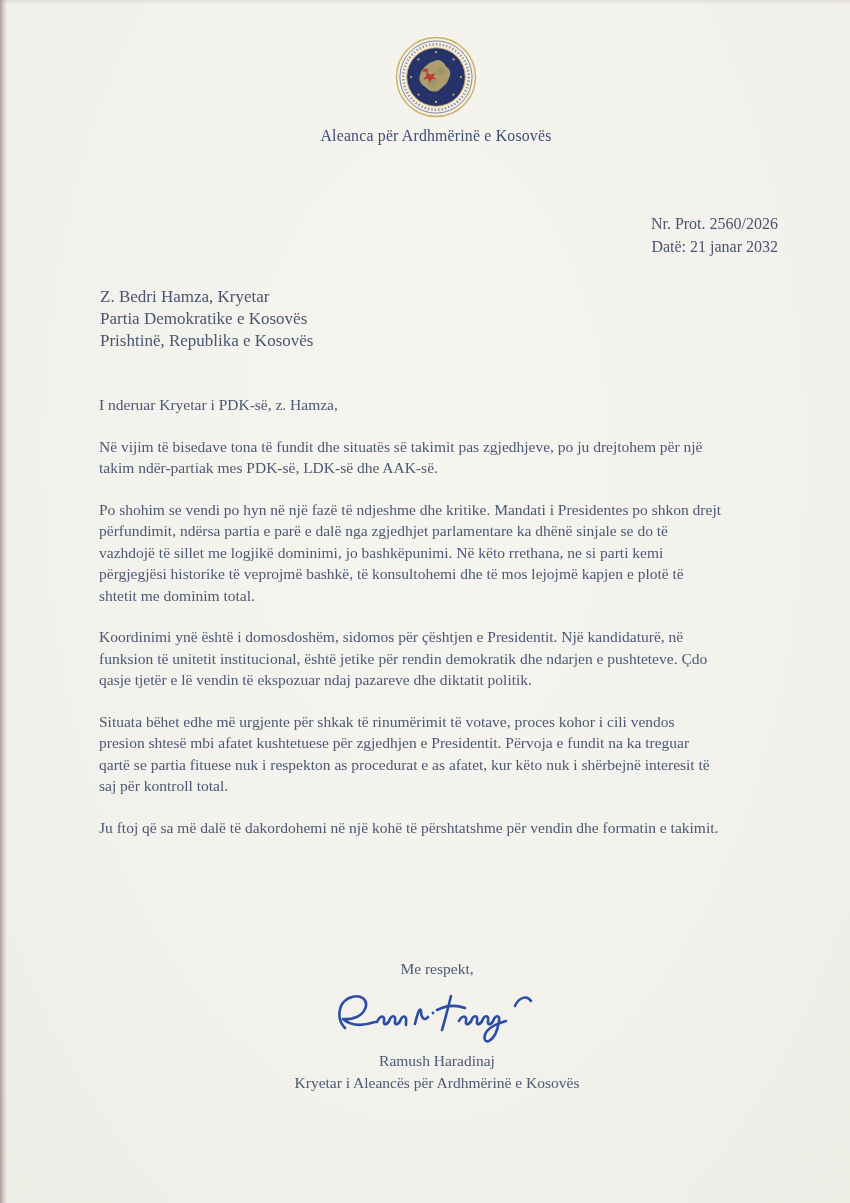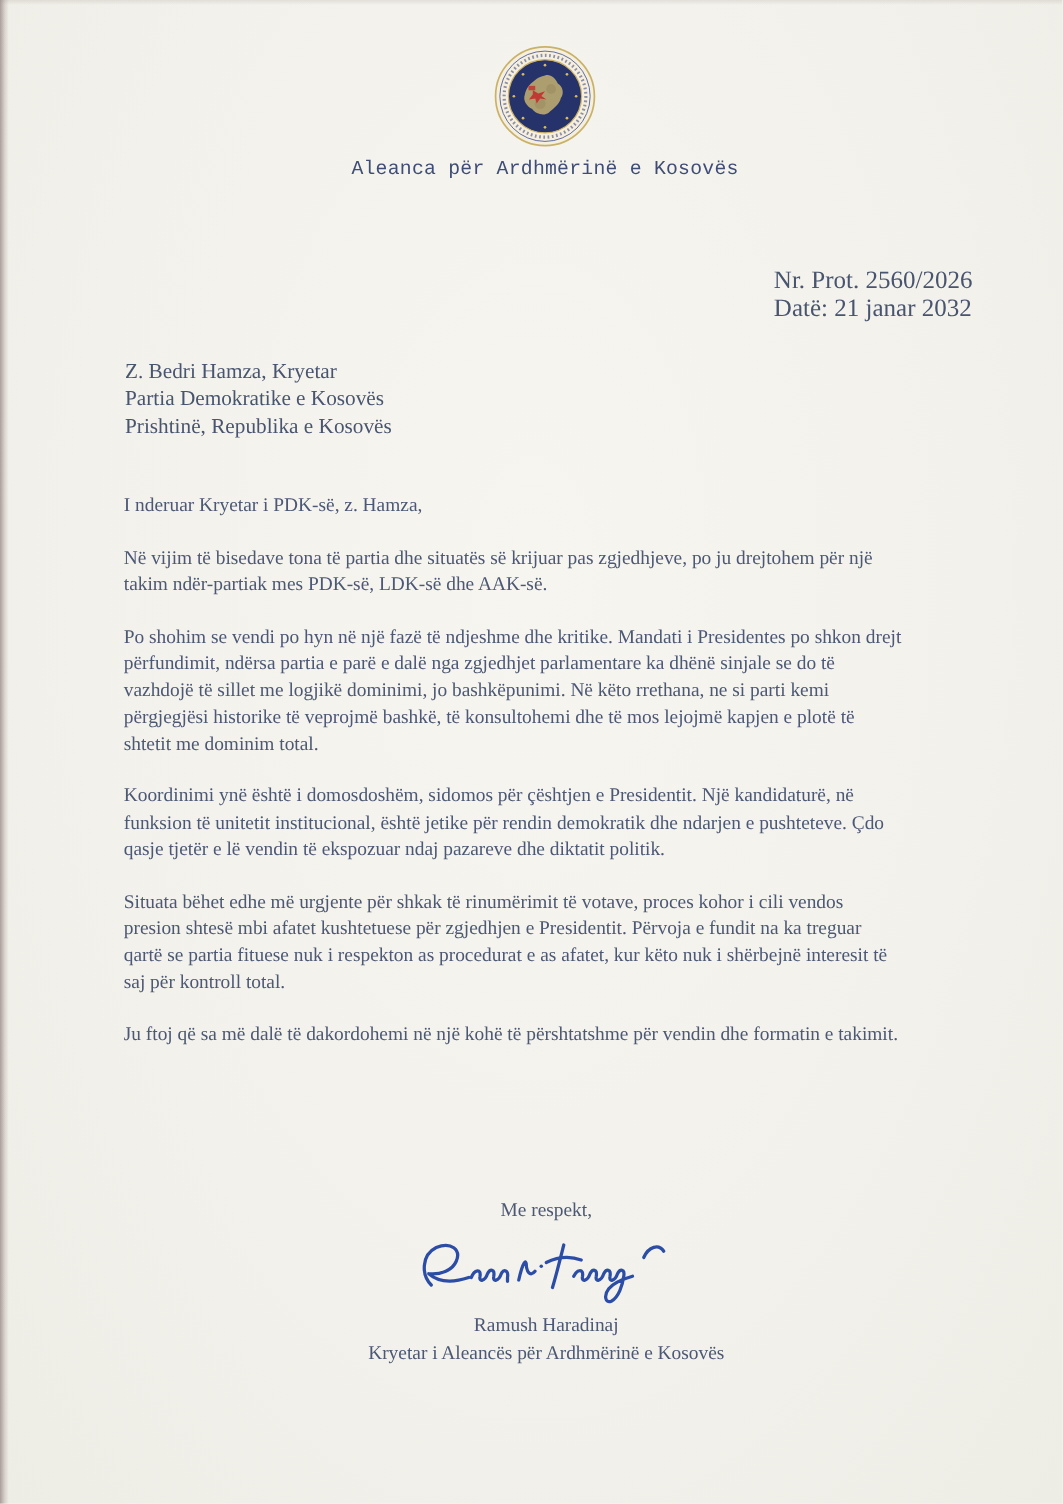--- a/index.html
+++ b/index.html
@@ -24,25 +24,24 @@
   }
   .letterhead{
     position:absolute;top:36px;left:0;right:0;
     display:flex;flex-direction:column;align-items:center;
     transform:translateX(11px);
   }
   .seal{width:82px;height:82px;display:block;margin-bottom:8px;}
   .org-names{
     text-align:right;color:#3f4d76;font-size:15.8px;line-height:19.5px;
     letter-spacing:0.2px;
-    font-family:Liberation Mono, monospace;
   }
   .proto{
-    position:absolute;top:213px;right:72px;text-align:left;
-    color:#49556f;font-size:20px;line-height:22.5px;
+    position:absolute;top:213px;right:72px;text-align:right;
+    color:#49556f;font-size:16px;line-height:22.5px;
   }
   .recipient{
     position:absolute;top:286px;left:100px;
     color:#49556f;font-size:17px;line-height:22px;white-space:pre-line;
   }
   .body-flow{
     position:absolute;top:394px;left:99px;width:688px;
     color:#4c5874;font-size:15.5px;line-height:21.5px;
   }
   .body-flow p{margin:0 0 20px 0;white-space:pre-line;}
@@ -94,21 +93,21 @@
     <div>Nr. Prot. 2560/2026</div>
     <div>Datë: 21 janar 2032</div>
   </div>
 
   <div class="recipient">Z. Bedri Hamza, Kryetar
 Partia Demokratike e Kosovës
 Prishtinë, Republika e Kosovës</div>
 
   <div class="body-flow">
     <p>I nderuar Kryetar i PDK-së, z. Hamza,</p>
-    <p>Në vijim të bisedave tona të partia dhe situatës së krijuar pas zgjedhjeve, po ju drejtohem për një
+    <p>Në vijim të bisedave tona të fundit dhe situatës së takimit pas zgjedhjeve, po ju drejtohem për një
 takim ndër-partiak mes PDK-së, LDK-së dhe AAK-së.</p>
     <p>Po shohim se vendi po hyn në një fazë të ndjeshme dhe kritike. Mandati i Presidentes po shkon drejt
 përfundimit, ndërsa partia e parë e dalë nga zgjedhjet parlamentare ka dhënë sinjale se do të
 vazhdojë të sillet me logjikë dominimi, jo bashkëpunimi. Në këto rrethana, ne si parti kemi
 përgjegjësi historike të veprojmë bashkë, të konsultohemi dhe të mos lejojmë kapjen e plotë të
 shtetit me dominim total.</p>
     <p>Koordinimi ynë është i domosdoshëm, sidomos për çështjen e Presidentit. Një kandidaturë, në
 funksion të unitetit institucional, është jetike për rendin demokratik dhe ndarjen e pushteteve. Çdo
 qasje tjetër e lë vendin të ekspozuar ndaj pazareve dhe diktatit politik.</p>
     <p>Situata bëhet edhe më urgjente për shkak të rinumërimit të votave, proces kohor i cili vendos

